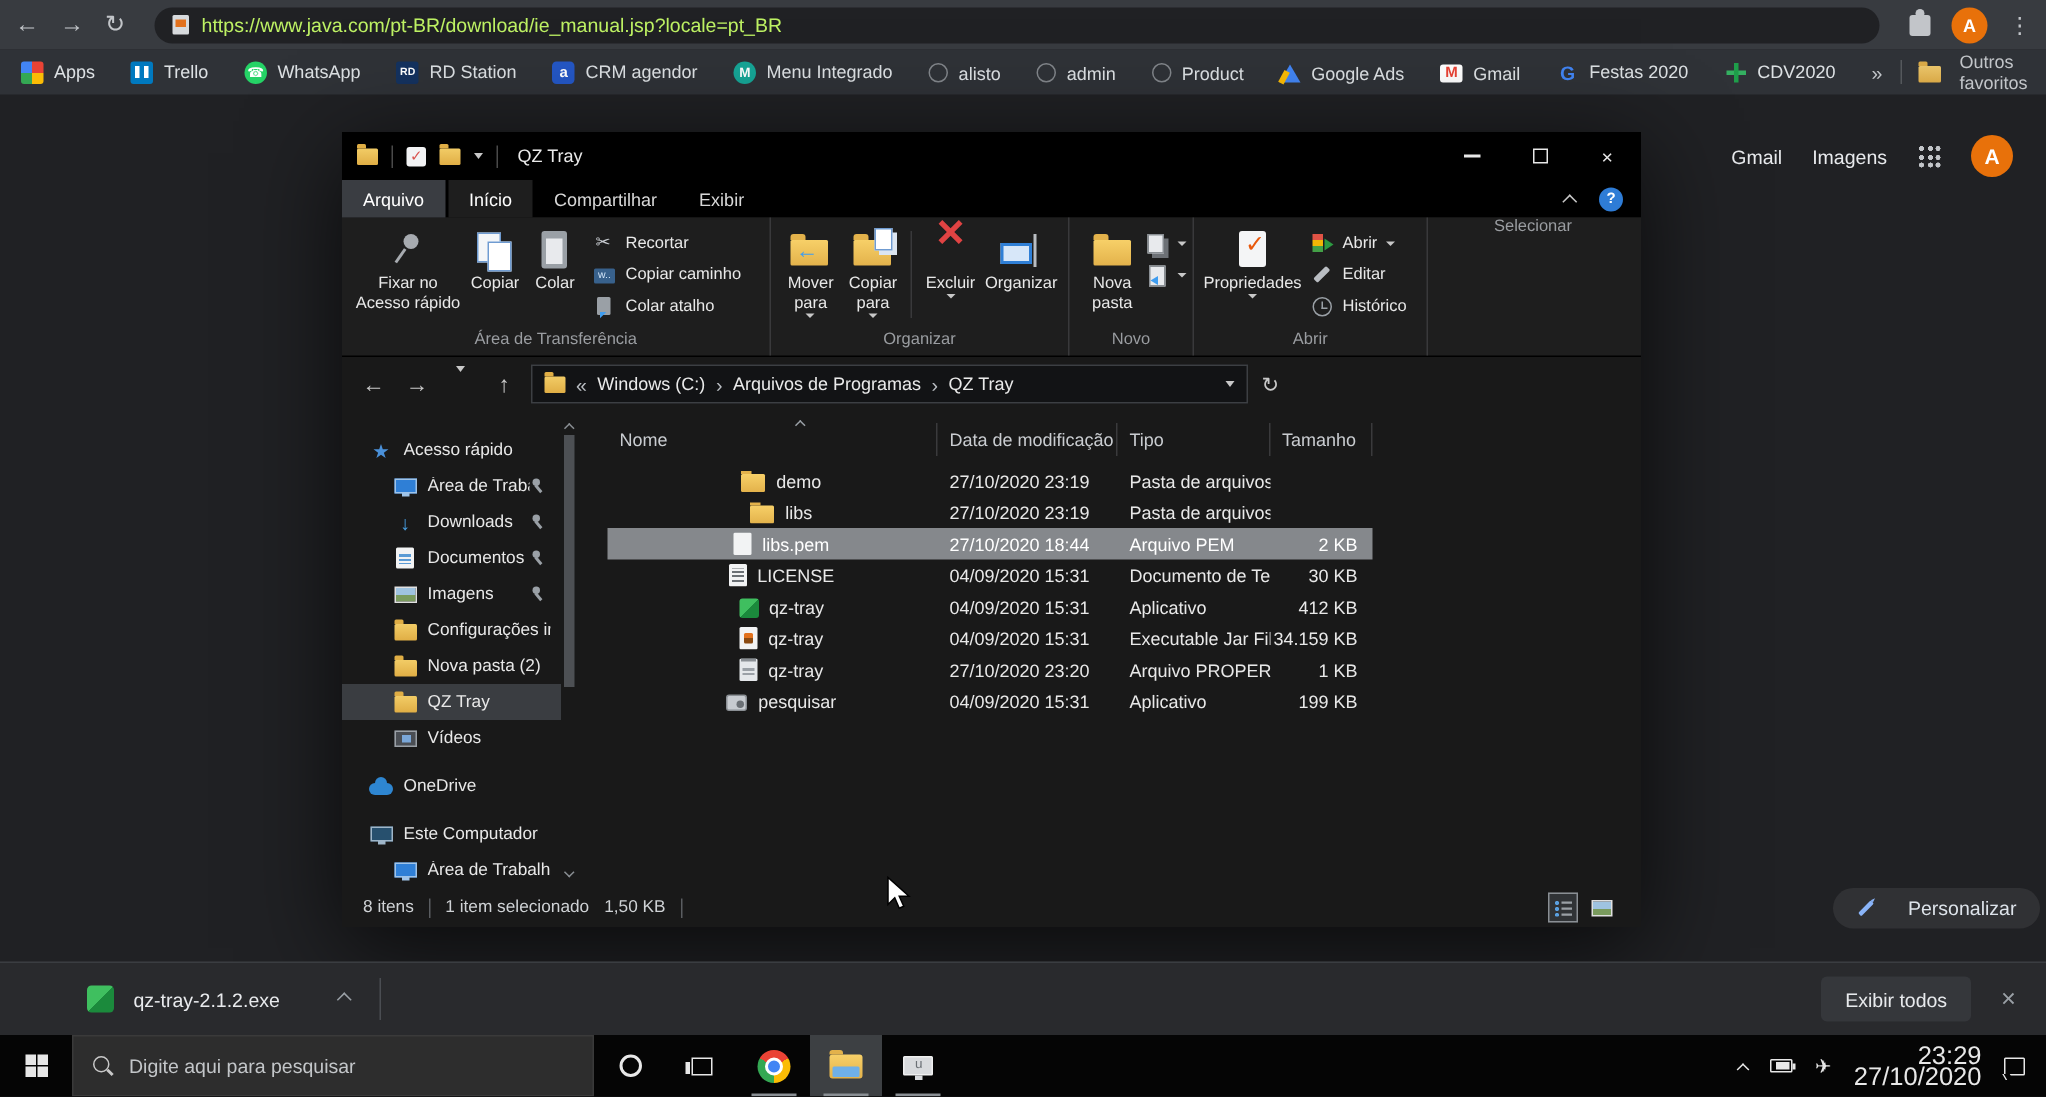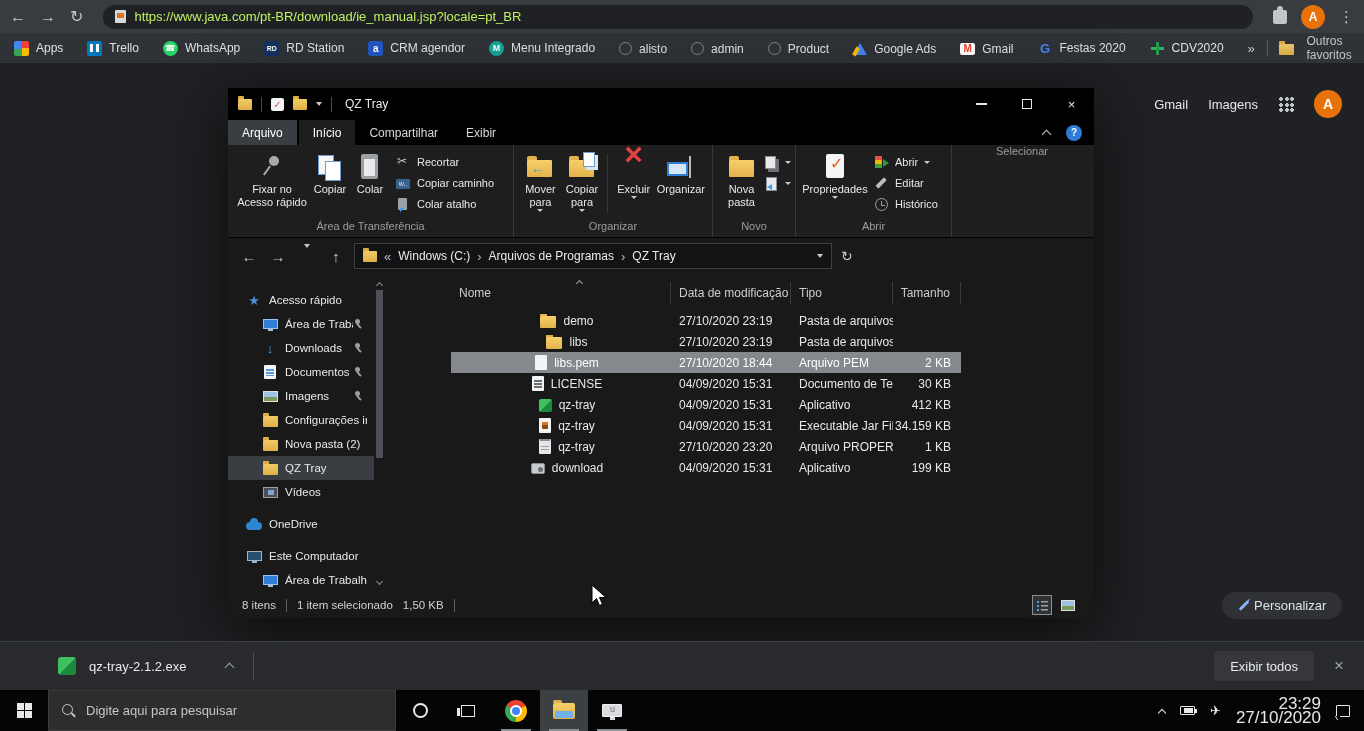--- a/index.html
+++ b/index.html
@@ -55,21 +55,21 @@
       radial-gradient(circle, #c2c5c9 1.6px, transparent 1.8px) 0 0 / 6px 6px no-repeat,
       radial-gradient(circle, #c2c5c9 1.6px, transparent 1.8px) 6px 0 / 6px 6px no-repeat,
       radial-gradient(circle, #c2c5c9 1.6px, transparent 1.8px) 12px 0 / 4px 6px no-repeat,
       radial-gradient(circle, #c2c5c9 1.6px, transparent 1.8px) 0 6px / 6px 6px no-repeat,
       radial-gradient(circle, #c2c5c9 1.6px, transparent 1.8px) 6px 6px / 6px 6px no-repeat,
       radial-gradient(circle, #c2c5c9 1.6px, transparent 1.8px) 12px 6px / 4px 6px no-repeat,
       radial-gradient(circle, #c2c5c9 1.6px, transparent 1.8px) 0 12px / 6px 4px no-repeat,
       radial-gradient(circle, #c2c5c9 1.6px, transparent 1.8px) 6px 12px / 6px 4px no-repeat,
       radial-gradient(circle, #c2c5c9 1.6px, transparent 1.8px) 12px 12px / 4px 4px no-repeat; }
   #gp-avatar { width:28px; height:28px; font-size:14px; }
-  #customize-btn { position:absolute; left:1222px; top:592px; height:27px; border-radius:14px; background:#303134; display:flex; align-items:center; gap:4px; padding:0 16px; color:#dde3ea; font-size:13px; }
+  #customize-btn { position:absolute; left:1222px; top:592px; height:27px; border-radius:14px; background:#303134; display:flex; align-items:center; gap:22px; padding:0 16px; color:#dde3ea; font-size:13px; }
   #pencil { width:12px; height:3px; background:#8ab4f8; border-radius:1px; transform:rotate(-45deg); position:relative; }
   #pencil::after { content:""; position:absolute; right:-3px; top:0; border-top:1.5px solid transparent; border-bottom:1.5px solid transparent; border-left:3px solid #8ab4f8; }
 
   
   #explorer { position:absolute; left:228px; top:88px; width:866px; height:530px; background:#191919; color:#e8e8e8; font-size:12px; box-shadow:0 14px 60px rgba(0,0,0,.7); }
   #titlebar { height:32px; background:#000; display:flex; align-items:center; padding-left:10px; gap:9px; }
   .qat-folder { width:14px; height:11px; background:linear-gradient(#f2cc66,#e0ae45); border-radius:1px; position:relative; }
   .qat-folder::before { content:""; position:absolute; top:-3px; left:0; width:6px; height:3px; background:#e0ae45; border-radius:1px 1px 0 0; }
   .qat-check { width:13px; height:13px; background:#f2f3f4; border-radius:2px; display:flex; align-items:center; justify-content:center; color:#d9534f; font-size:10px; font-weight:bold; }
   .tsep { width:1px; height:15px; background:#4a4a4a; }
@@ -197,21 +197,21 @@
   .sb-video { width:15px; height:11px; background:#4a4e54; border:1px solid #9aa0a6; }
   .sb-video::after { content:""; position:absolute; left:4px; top:2px; width:6px; height:5px; background:#7aa7d9; }
   .sb-folder { width:15px; height:11px; background:linear-gradient(#f2cc66,#e0ae45); border-radius:1px; margin-top:2px; }
   .sb-folder::before { content:""; position:absolute; top:-3px; left:0; width:6px; height:3px; background:#e0ae45; border-radius:1px 1px 0 0; }
   .sb-cloud { width:16px; height:8px; background:#2e86d1; border-radius:8px; margin-top:4px; }
   .sb-cloud::before { content:""; position:absolute; left:4px; top:-4px; width:8px; height:8px; border-radius:50%; background:#2e86d1; }
   .sb-computer { width:15px; height:10px; background:#27506e; border:1px solid #9fb6c9; }
   .sb-computer::after { content:""; position:absolute; left:4px; bottom:-3px; width:5px; height:3px; background:#9fb6c9; }
 
   
-  #filespane { position:absolute; left:177px; top:0; right:0; bottom:0;margin-left:46px; }
+  #filespane { position:absolute; left:177px; top:0; right:0; bottom:0; }
   #sortcaret { position:absolute; left:126px; top:1px; }
   #sortcaret .chv { width:5px; height:5px; border-color:#9aa0a6; }
   #fheader { position:absolute; top:8px; left:0; height:22px; display:flex; color:#c9ccd0; font-size:12px; }
   .hcell { border-right:1px solid #3a3a3c; display:flex; align-items:center; padding-left:8px; }
   .hc-name { width:220px; }
   .hc-date { width:120px; }
   .hc-type { width:102px; }
   .hc-size { width:68px; justify-content:flex-end; padding-right:10px; }
   #frows { position:absolute; top:36px; left:0; }
   .frow { width:510px; height:21px; display:flex; align-items:center; color:#e8e8e8; }
@@ -735,21 +735,21 @@
                 <span class="fic fi-props"></span>
                 <span>qz-tray</span>
               </span>
               <span class="fc fc-date">27/10/2020 23:20</span>
               <span class="fc fc-type">Arquivo PROPERTI...</span>
               <span class="fc fc-size">1 KB</span>
             </div>
             <div class="frow">
               <span class="fc fc-name">
                 <span class="fic fi-uninstall"></span>
-                <span>download</span>
+                <span>pesquisar</span>
               </span>
               <span class="fc fc-date">04/09/2020 15:31</span>
               <span class="fc fc-type">Aplicativo</span>
               <span class="fc fc-size">199 KB</span>
             </div>
           </div>
       </div>
     </div>
 
     <div id="statusbar">

